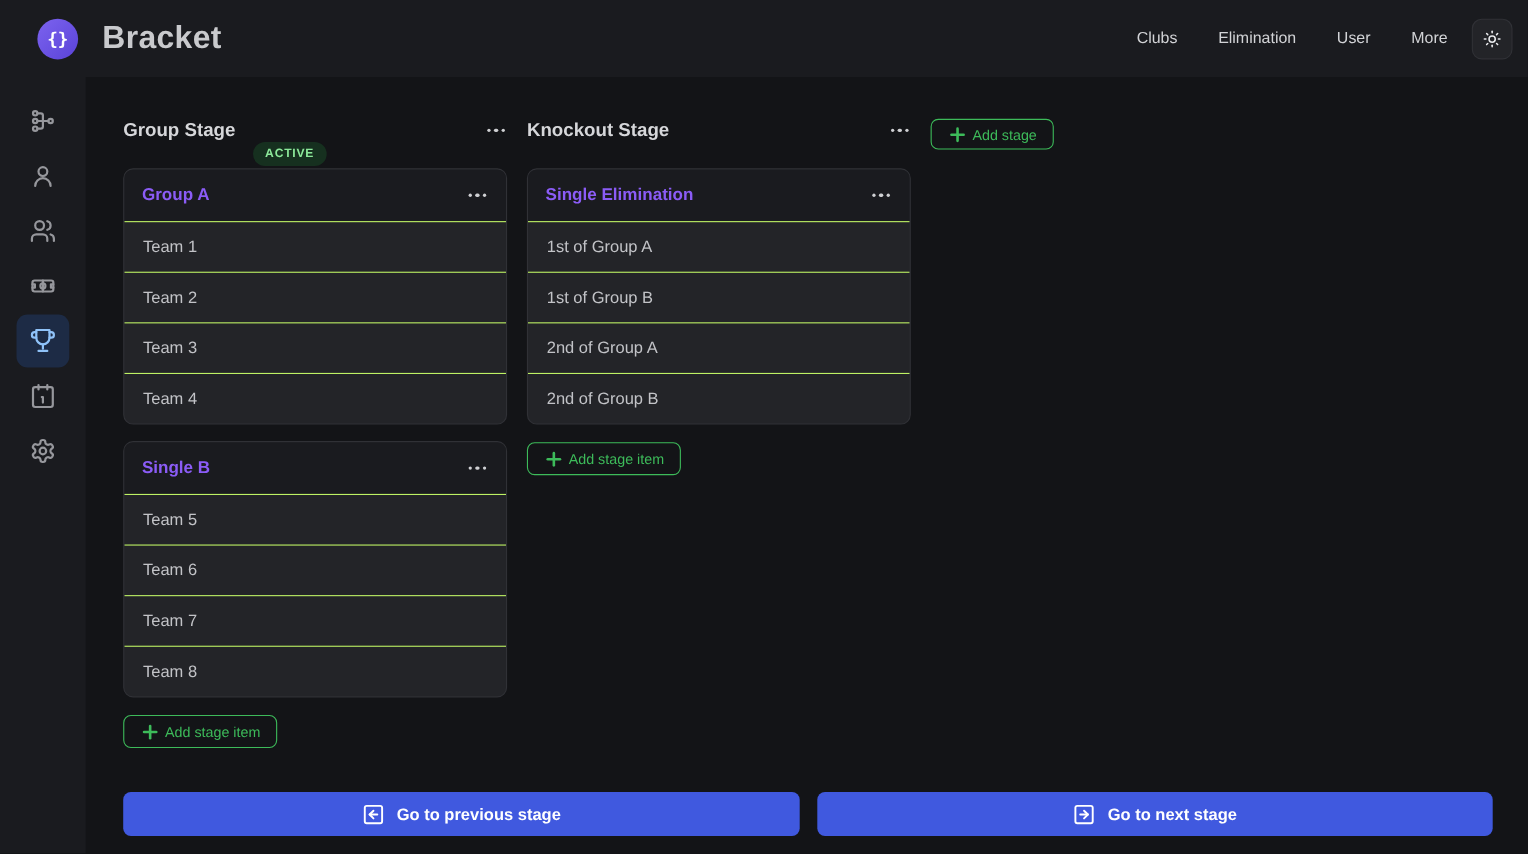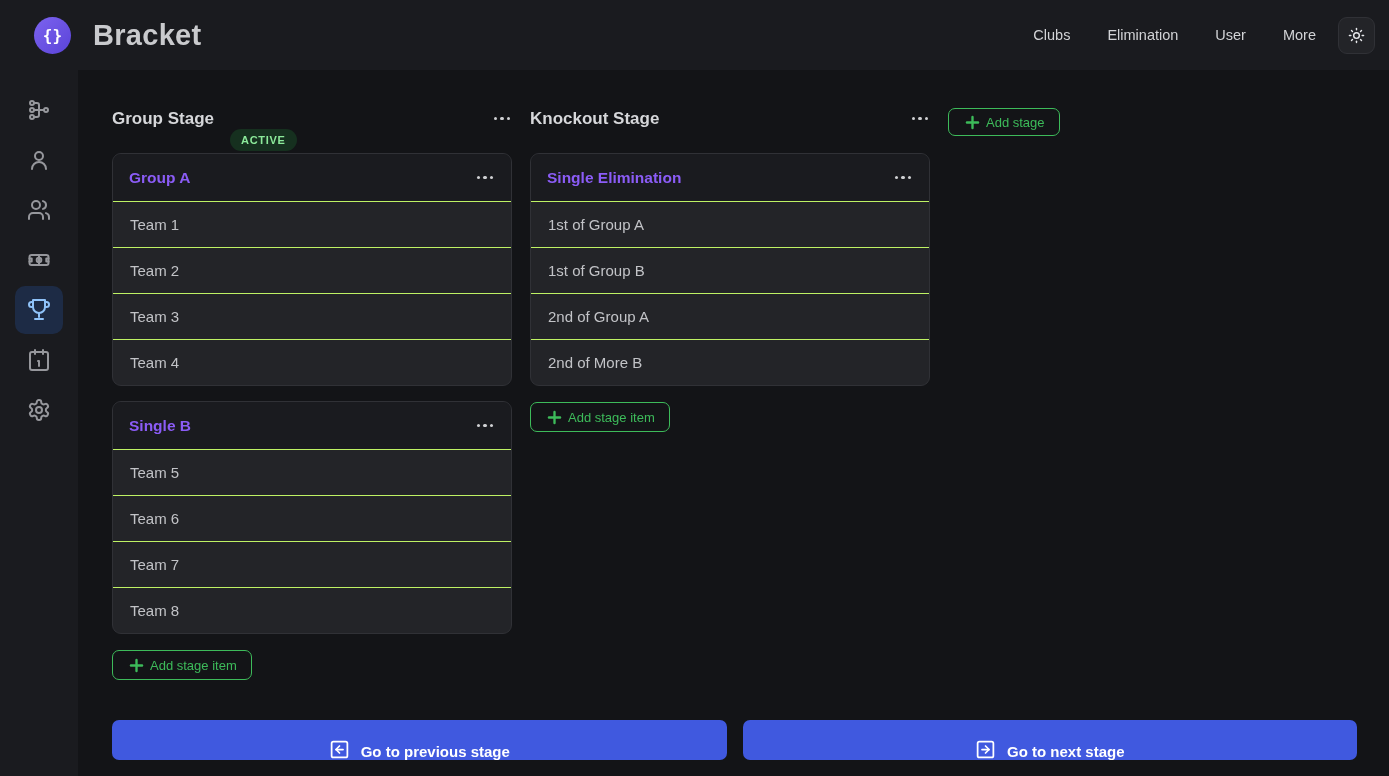--- a/index.html
+++ b/index.html
@@ -52,21 +52,21 @@
     background: transparent; border: none; color: #96979c; cursor: pointer;
   }
   .side-item.active { background: #1d2b45; color: #8fc2f8; }
 
   
   .main {
     position: absolute; top: 70px; left: 78px; right: 0; bottom: 0;
     padding: 35px 32px 0 34px;
   }
   .stages { display: flex; gap: 18px; align-items: flex-start; }
-  .stage-col { width: 400px; flex: none; }
+  .stage-col { width: 349px; flex: none; }
   .stage-header { height: 27px; display: flex; align-items: center; margin-bottom: 21px; }
   .stage-title { font-size: 17px; font-weight: 700; color: #d6d7da; }
   .badge {
     margin-left: 16px; background: #16301f; color: #8ce99a;
     font-size: 11px; font-weight: 700; letter-spacing: 0.7px;
     padding: 5px 11px; border-radius: 999px; margin-top: 43px;
   }
   .dots-btn {
     margin-left: auto; background: transparent; border: none; cursor: pointer;
     display: flex; align-items: center; gap: 3px; padding: 6px 2px;
@@ -98,21 +98,21 @@
   }
   .add-item { margin-top: 16px; }
   .add-stage { margin-top: 3px; height: 28px; }
 
   
   .footer { display: flex; gap: 16px; margin-top: 40px; }
   .btn-blue {
     flex: 1; height: 40px; border: none; border-radius: 7px;
     background: #4059df; color: #ffffff;
     font-family: "Liberation Sans", sans-serif; font-size: 15px; font-weight: 700;
-    display: flex; align-items: flex-end; justify-content: center; gap: 11px;
+    display: flex; align-items: center; justify-content: center; gap: 11px;
     cursor: pointer;
   }
 </style>
 </head>
 <body>
 
 <header class="topbar">
   <a class="brand-link">
     <span class="logo">
       <span>{}</span>
@@ -296,21 +296,21 @@
             <span style="display:flex;gap:3px;">
                 <i></i>
                 <i></i>
                 <i></i>
               </span>
           </button>
         </div>
         <div class="card-row">1st of Group A</div>
         <div class="card-row">1st of Group B</div>
         <div class="card-row">2nd of Group A</div>
-        <div class="card-row">2nd of More B</div>
+        <div class="card-row">2nd of Group B</div>
       </div>
 
       <button class="btn-green add-item">
         <span>
           <svg width="19" height="19" viewBox="0 0 24 24" fill="none" stroke="currentColor" stroke-width="3" stroke-linecap="round">
             <path d="M12 5v14"></path>
               <path d="M5 12h14"></path>
           </svg>
         </span>
         <span>Add stage item</span>

